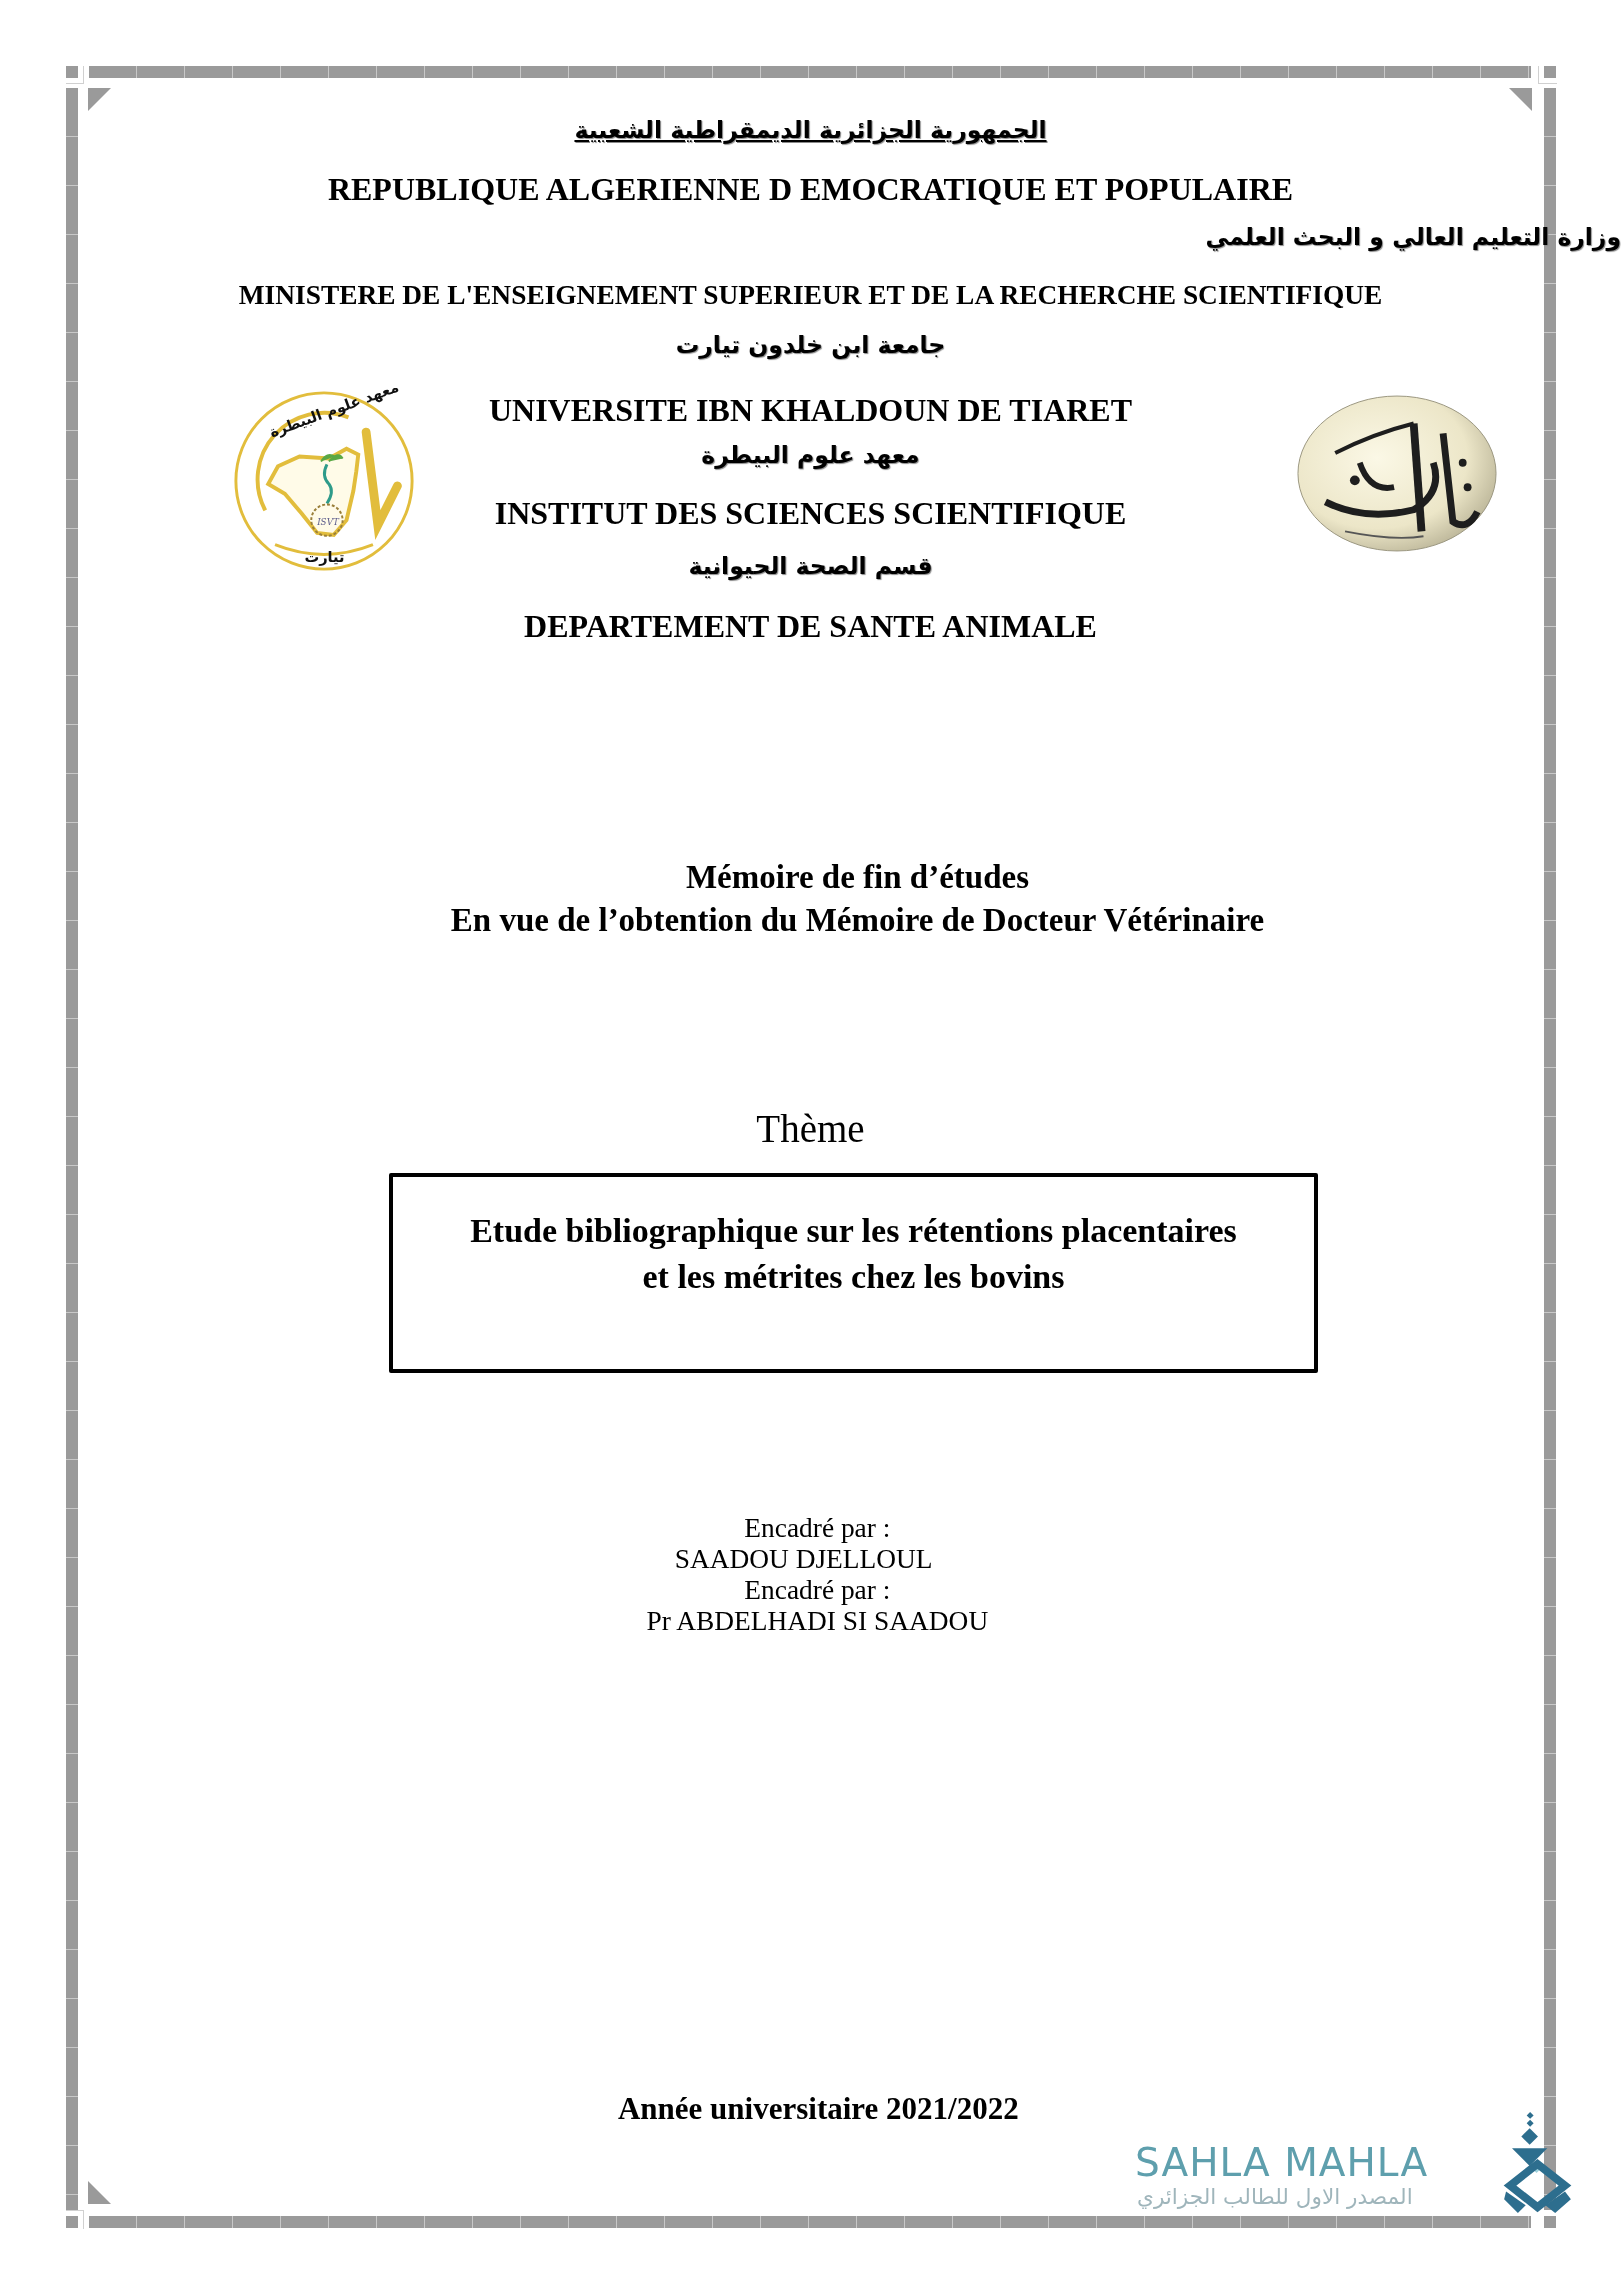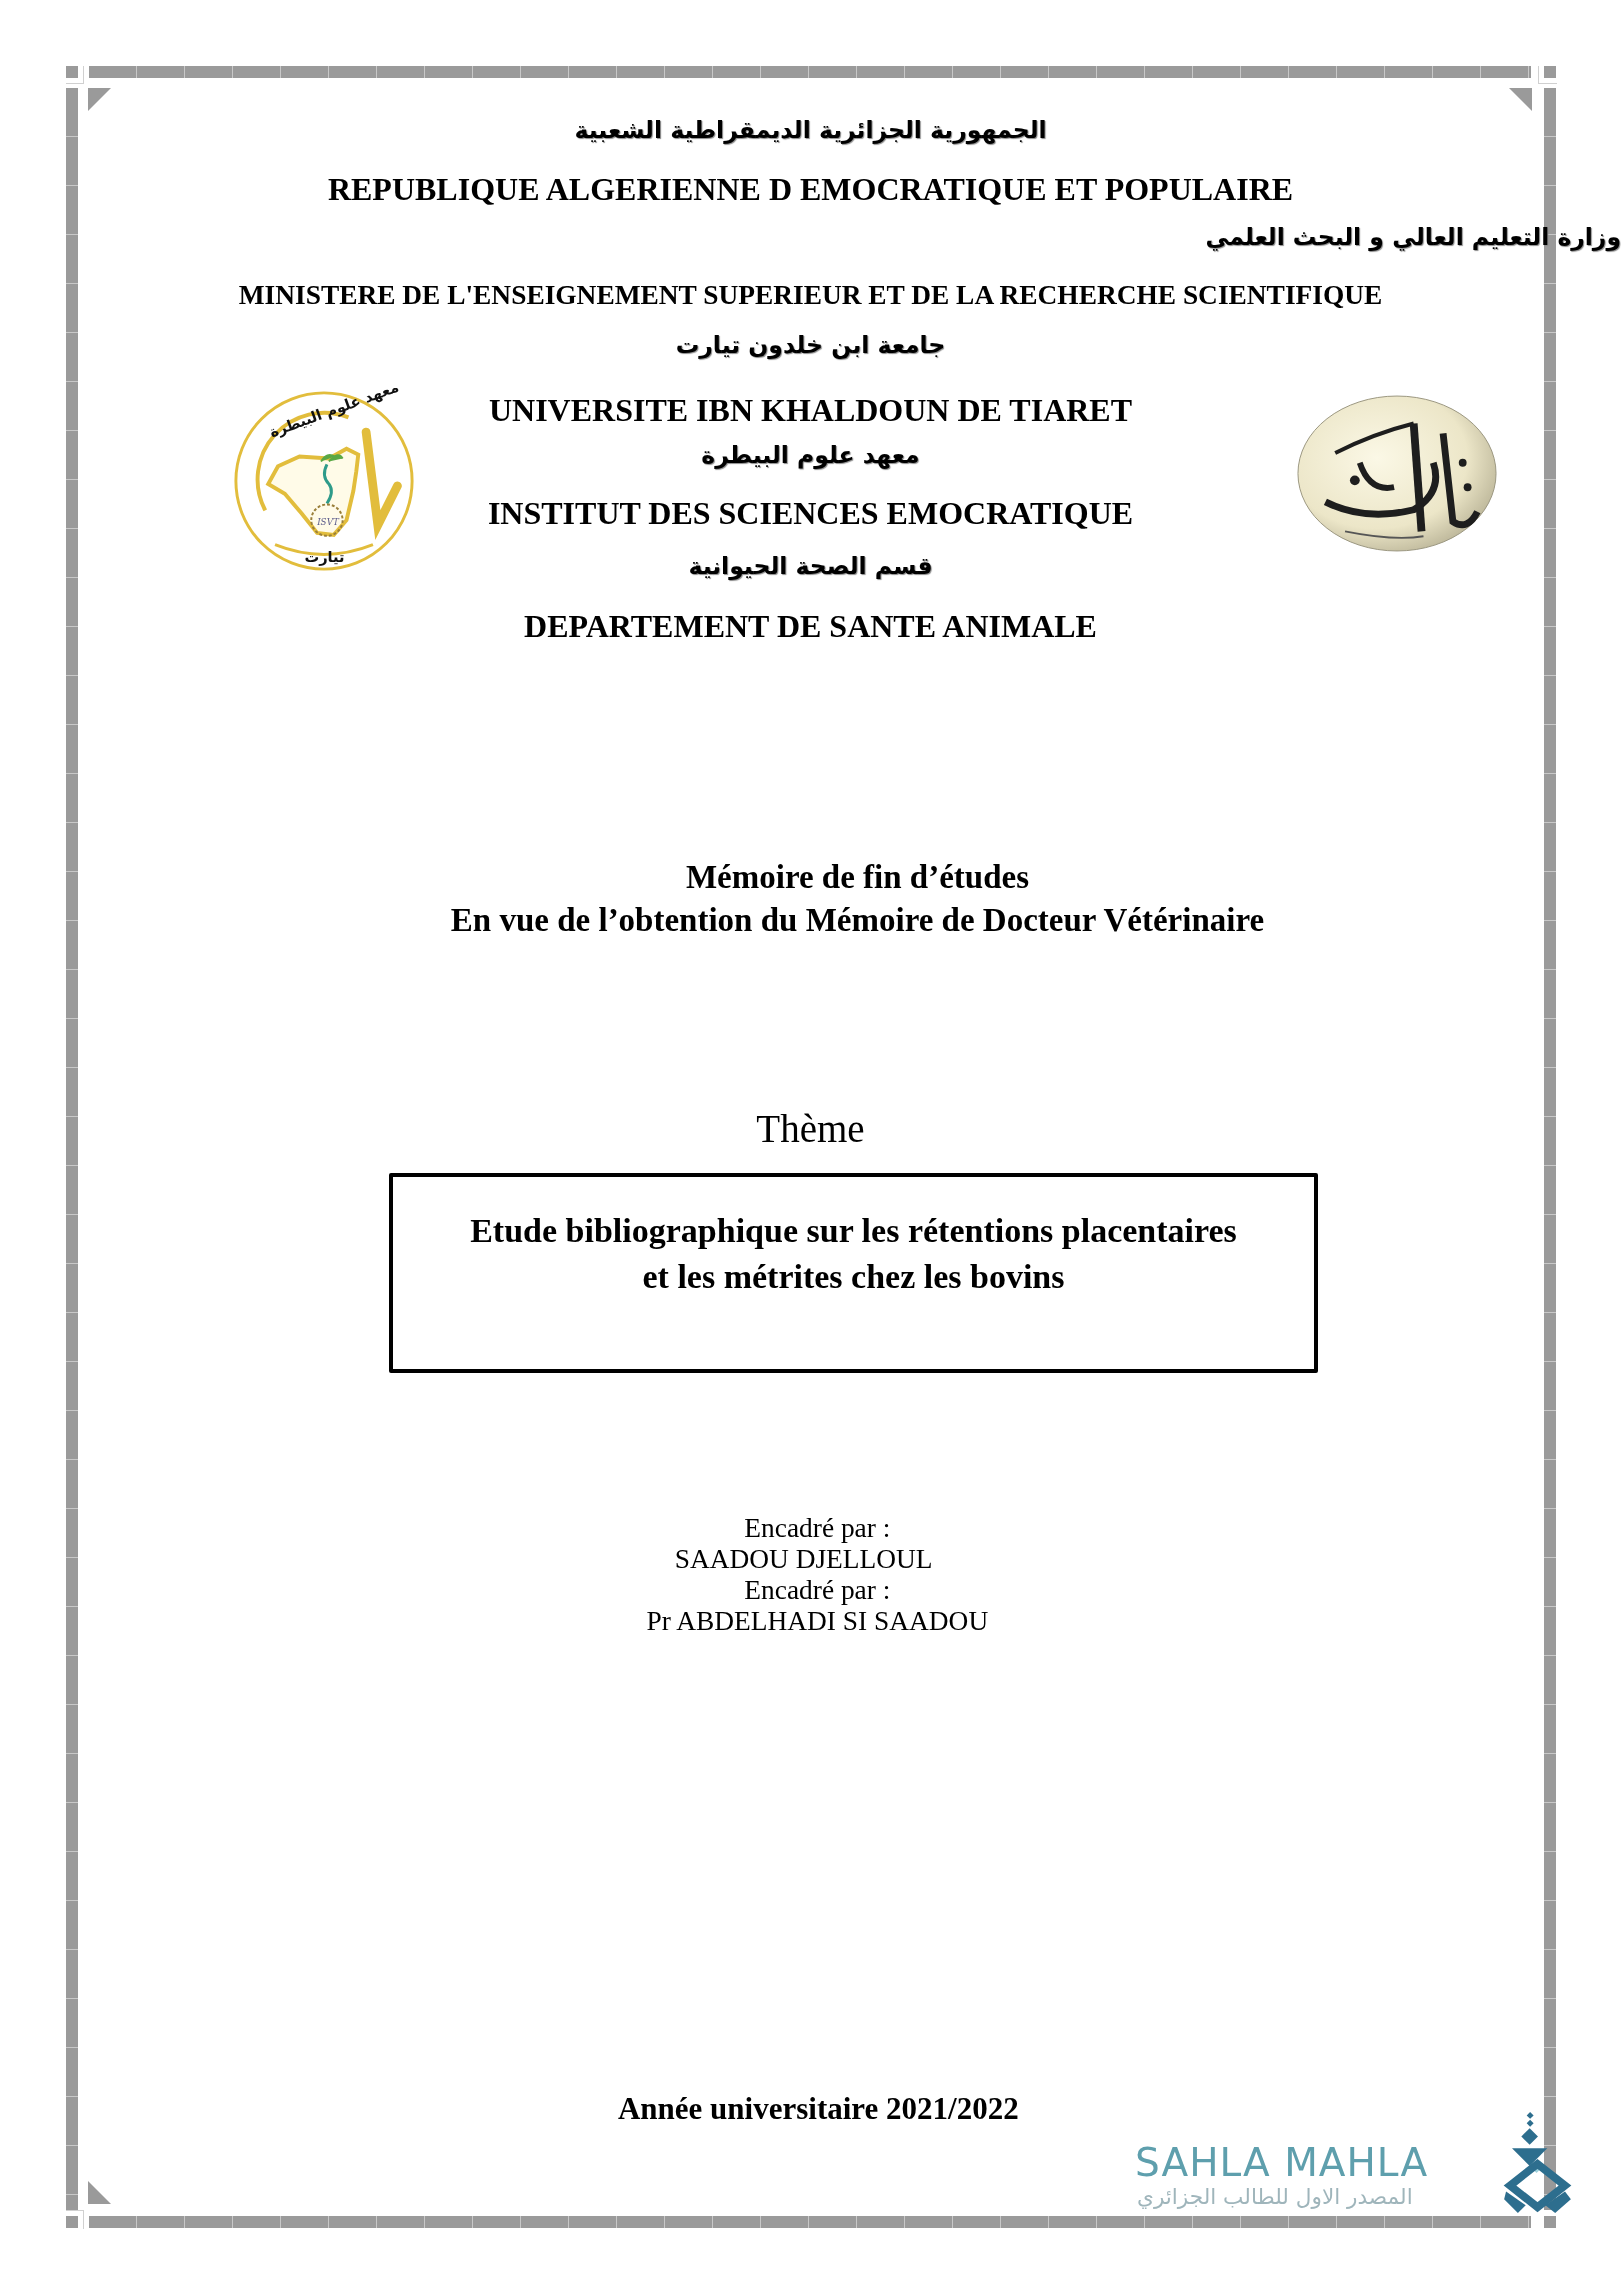--- a/index.html
+++ b/index.html
@@ -168,28 +168,28 @@
 <div class="corner-sq" style="left:1544px; top:2216px;"></div>
 
 <div class="corner-line" style="left:66px; top:66px; width:16.7px; height:16.7px; border-right-width:1px; border-bottom-width:1px;"></div>
 <div class="corner-line" style="left:1538px; top:66px; width:17.6px; height:16.7px; border-left-width:1px; border-bottom-width:1px;"></div>
 <div class="corner-line" style="left:66px; top:2210px; width:16.7px; height:17.6px; border-right-width:1px; border-top-width:1px;"></div>
 
 <div class="tri tri-tl"></div>
 <div class="tri tri-tr"></div>
 <div class="tri tri-bl"></div>
 
-<div class="line ar" style="top:116px;">الجمهورية الجزائرية الديمقراطية الشعبية</div>
+<div class="line ar" style="top:116px;text-decoration:underline;">الجمهورية الجزائرية الديمقراطية الشعبية</div>
 <div class="line fr-head" style="top:171px;">REPUBLIQUE ALGERIENNE D EMOCRATIQUE ET POPULAIRE</div>
 <div class="line ar" style="top:223px;text-align:right;">وزارة التعليم العالي و البحث العلمي</div>
 <div class="line fr-ministere" style="top:280px;">MINISTERE DE L'ENSEIGNEMENT SUPERIEUR ET DE LA RECHERCHE  SCIENTIFIQUE</div>
 <div class="line ar" style="top:331px;">جامعة ابن خلدون تيارت</div>
 <div class="line fr-head" style="top:392px;">UNIVERSITE IBN KHALDOUN DE TIARET</div>
 <div class="line ar" style="top:441px;">معهد علوم البيطرة</div>
-<div class="line fr-head" style="top:495px;">INSTITUT DES SCIENCES EMOCRATIQUE</div>
+<div class="line fr-head" style="top:495px;">INSTITUT DES SCIENCES SCIENTIFIQUE</div>
 <div class="line ar" style="top:552px;">قسم الصحة الحيوانية</div>
 <div class="line fr-head" style="top:608px;">DEPARTEMENT DE SANTE ANIMALE</div>
 
 <div class="logo-left">
   <svg width="186" height="186" viewBox="0 0 190 190">
     <circle cx="95" cy="95" r="90" fill="none" stroke="#e2bd3c" stroke-width="3"></circle>
     <path d="M35 125 A68 68 0 0 1 120 30" fill="none" stroke="#e2bd3c" stroke-width="4"></path>
     <path d="M45 160 Q95 180 145 160" fill="none" stroke="#e2bd3c" stroke-width="3"></path>
 
     <path d="M48 80 L70 70 L100 72 L118 62 L130 68 L128 85 L125 105 L118 135 L105 150 L88 148 L72 128 L55 108 L38 98 Z" fill="#fffbe8" stroke="#e2bd3c" stroke-width="4"></path>

